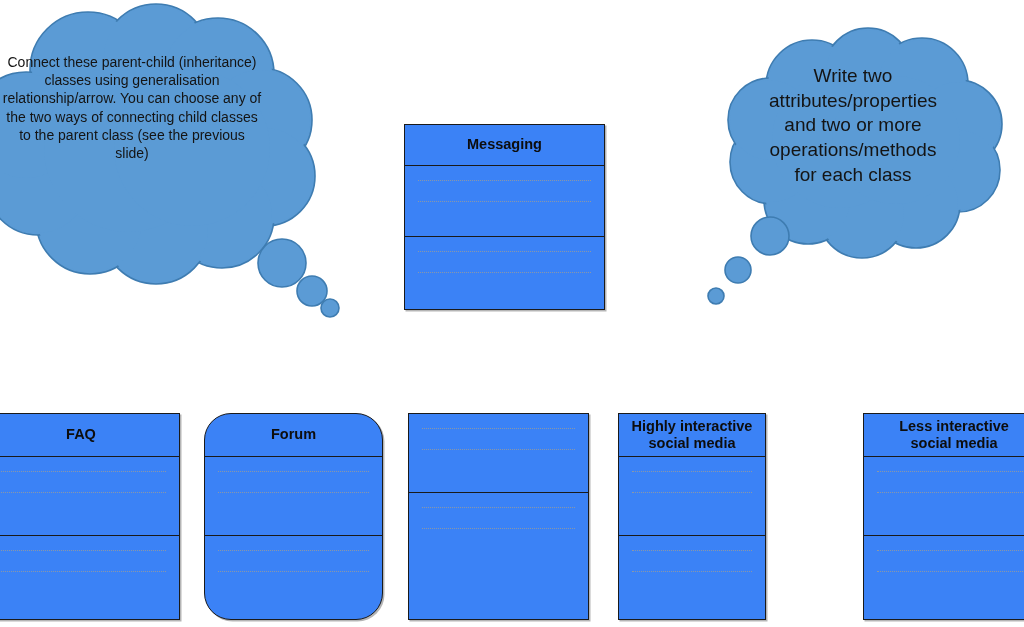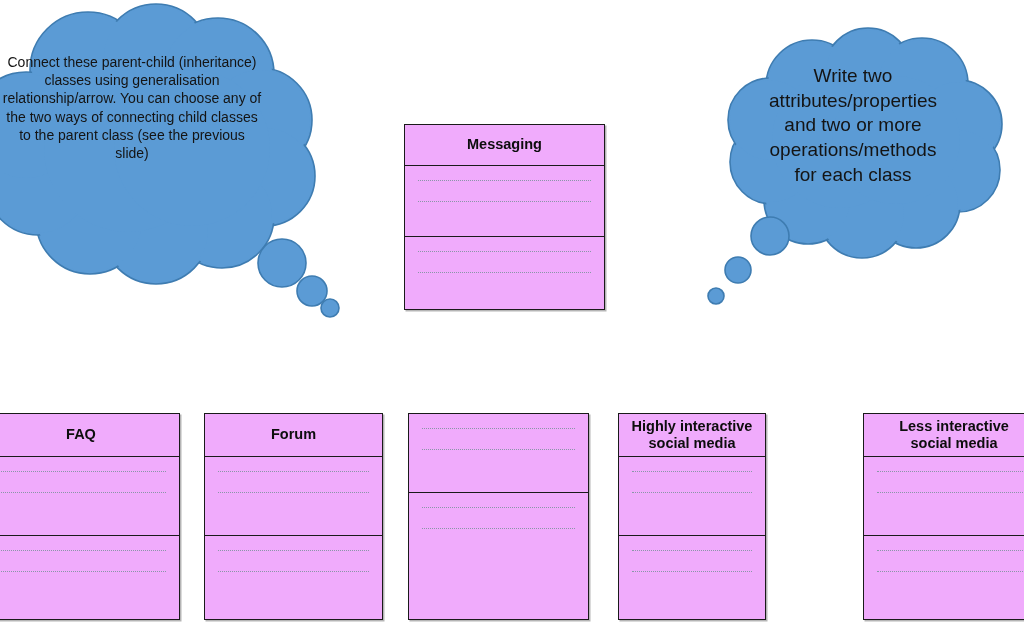--- a/index.html
+++ b/index.html
@@ -65,21 +65,21 @@
   #bubble-right .bubble-text {
     left: 58px;
     top: 36px;
     width: 190px;
     font-size: 19px;
   }
 
   
   .uml-box {
     position: absolute;
-    background: #f0abfc;
+    background: #3b82f6;
     border: 1.5px solid #1a1a1a;
     box-sizing: border-box;
     box-shadow: 1.5px 1.5px 0 0 rgba(120,120,120,0.55);
   }
   .uml-title {
     box-sizing: border-box;
     border-bottom: 1.5px solid #1a1a1a;
     display: flex;
     align-items: center;
     justify-content: center;
@@ -115,21 +115,21 @@
   #box-messaging .uml-compartment.attrs { height: 71px; }
   #box-messaging .uml-compartment.ops { height: 71px; }
 
   
   .child-box { top: 413px; height: 207px; }
   .child-box .uml-title { height: 43px; }
   .child-box .uml-compartment.attrs { height: 79px; }
   .child-box .uml-compartment.ops { height: 82px; }
 
   #box-faq   { left: -18px;  width: 198px; }
-  #box-forum { left: 204px;  width: 179px; }
+  #box-forum { left: 204px;  width: 179px; border-radius: 27px; }
   #box-chat  { left: 408px;  width: 181px; }
   #box-highly{ left: 618px;  width: 148px; }
   #box-less  { left: 824px;  width: 182px; margin-left: 39px; }
 </style>
 </head>
 <body>
 
 <div id="slide">
 
   <div class="bubble" id="bubble-left">

